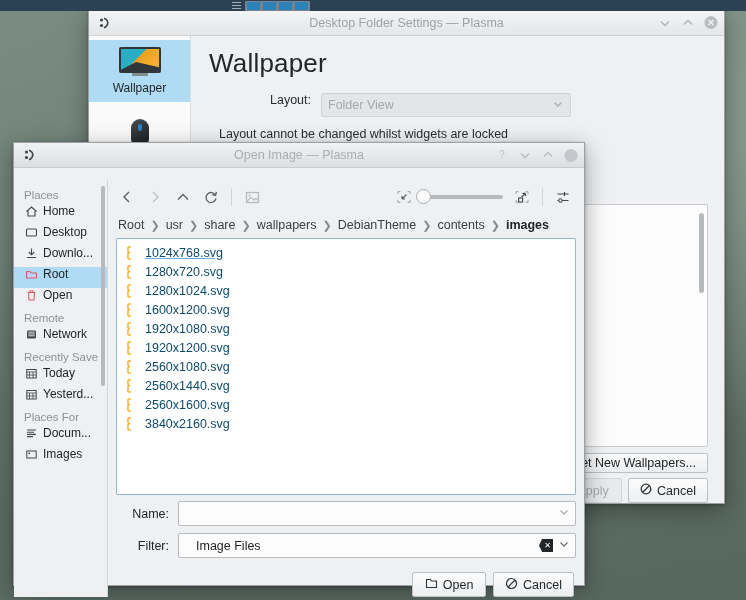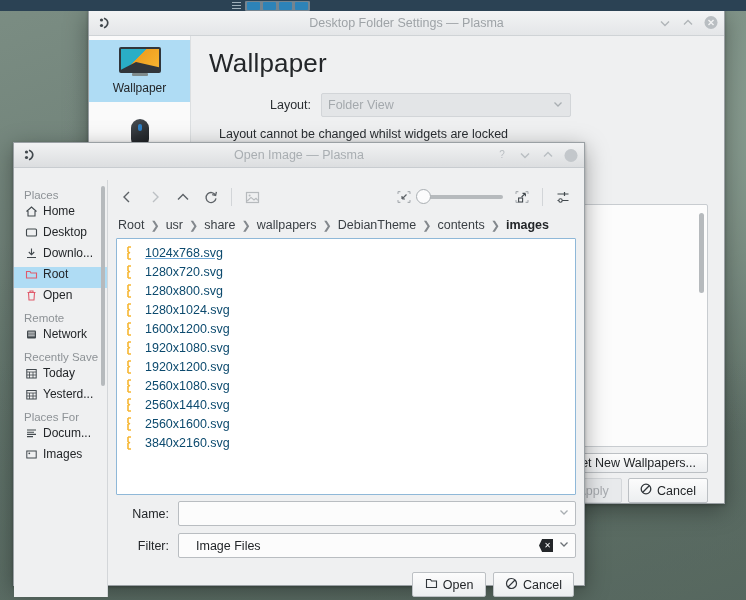--- a/index.html
+++ b/index.html
@@ -98,21 +98,21 @@
     width: 18px; height: 28px; border-radius: 9px 9px 8px 8px;
     background: linear-gradient(150deg,#4b5157 0%,#2b2f33 55%,#1b1e21 100%);
     position: relative;
   }
   .nav-ico-mouse::before {
     content:''; position:absolute; left:7px; top:5px; width:4px; height:7px;
     background:#2f7fc4; border-radius:2px;
   }
   #settings-main { flex: 1; padding: 12px 16px 0 18px; position: relative; }
   #settings-title { font-size: 26px; font-weight: 400; color: #232629; letter-spacing: .2px; }
-  .srow { display: flex; align-items: center; margin-top: 14px; }
+  .srow { display: flex; margin-top: 14px; }
   .srow .lbl { width: 112px; text-align: right; padding-right: 10px; font-size: 12.5px; color: #2a2e32; }
   .combo-disabled {
     flex: 0 0 250px; height: 24px; background: #e3e5e7; border: 1px solid #d2d5d8;
     border-radius: 2px; display: flex; align-items: center; padding: 0 6px;
     color: #a4a9ad; font-size: 12.5px;
   }
   .combo-disabled .chev { margin-left: auto; }
   #lock-note { margin: 10px 0 0 10px; font-size: 12.5px; color: #2a2e32; }
   .srow2 { display: flex; align-items: center; margin-top: 9px; }
   .combo-plain {
@@ -583,28 +583,20 @@
               </svg>
           </span>
           <span class="fname">1280x720.svg</span>
         </div>
         <div class="frow">
           <span class="svg-ico">
             <svg width="11" height="14" viewBox="0 0 11 14">
                 <path d="M1 1 L4 1 M1 1 L1 6 M1 6 L3 7 M1 7 L1 13 M1 13 L4 13" stroke="#f7b733" stroke-width="1.6" fill="none"></path>
               </svg>
           </span>
-          <span class="fname">1280x800.svg</span>
-        </div>
-        <div class="frow">
-          <span class="svg-ico">
-            <svg width="11" height="14" viewBox="0 0 11 14">
-                <path d="M1 1 L4 1 M1 1 L1 6 M1 6 L3 7 M1 7 L1 13 M1 13 L4 13" stroke="#f7b733" stroke-width="1.6" fill="none"></path>
-              </svg>
-          </span>
           <span class="fname">1280x1024.svg</span>
         </div>
         <div class="frow">
           <span class="svg-ico">
             <svg width="11" height="14" viewBox="0 0 11 14">
                 <path d="M1 1 L4 1 M1 1 L1 6 M1 6 L3 7 M1 7 L1 13 M1 13 L4 13" stroke="#f7b733" stroke-width="1.6" fill="none"></path>
               </svg>
           </span>
           <span class="fname">1600x1200.svg</span>
         </div>

